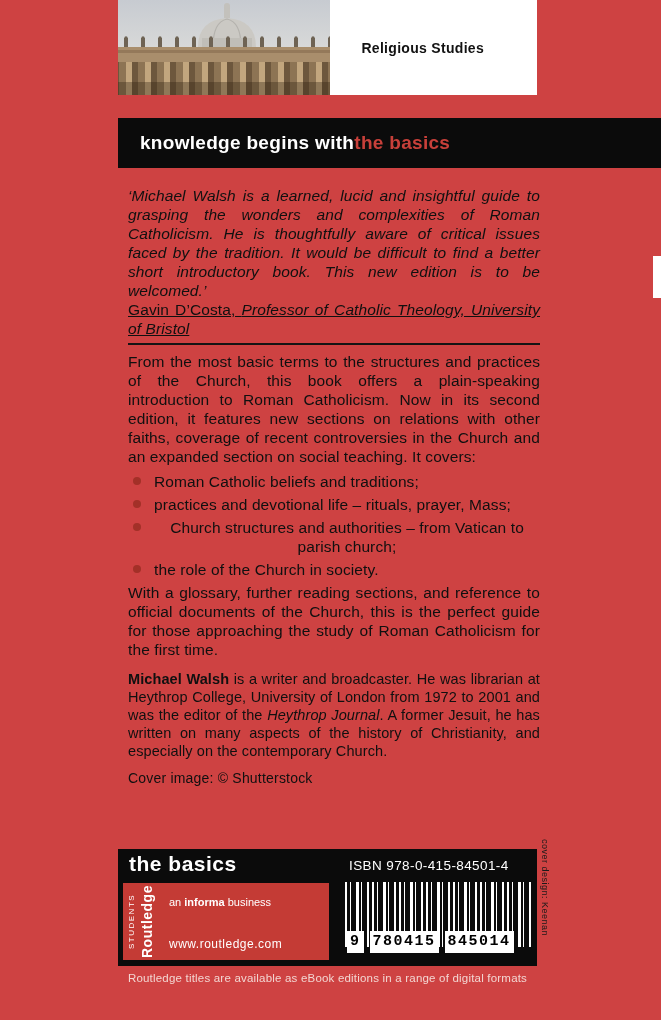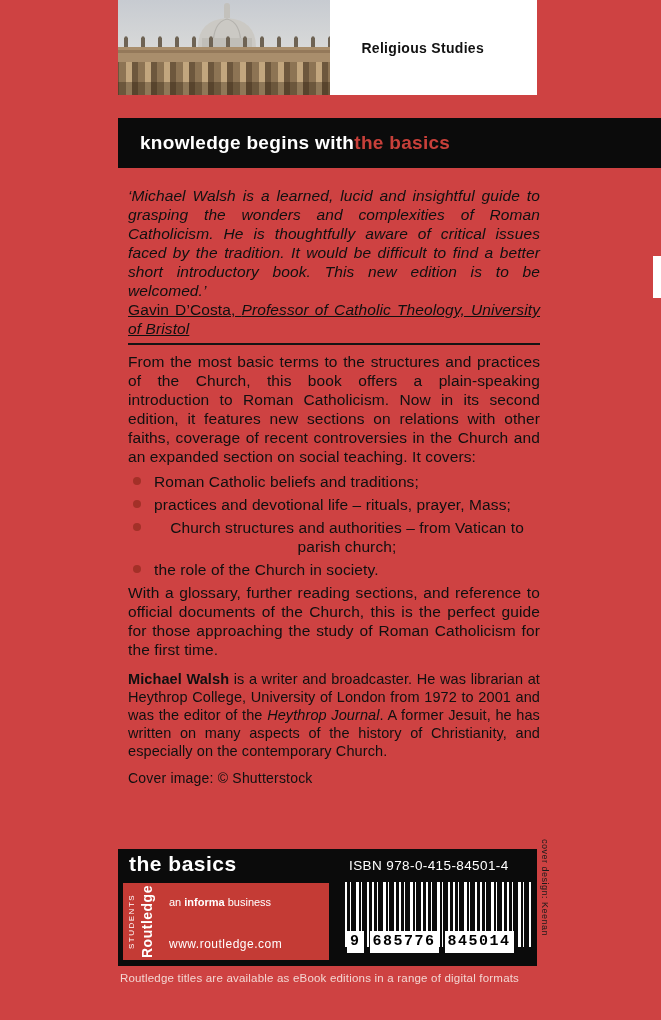--- a/index.html
+++ b/index.html
@@ -110,21 +110,21 @@
     height:22px; line-height:22px; padding:0 3px; letter-spacing:1.5px;
   }
 
   .cover-design-credit {
     position:absolute; left:540px; top:839px;
     writing-mode:vertical-rl;
     font-size:9px; color:#1a1a1a; letter-spacing:.5px;
   }
 
   .ebook-note {
-    position:absolute; left:110px; top:972px; width:419px;
+    position:absolute; left:118px; top:972px; width:419px;
     text-align:center; color:#f3d6d2; font-size:11.5px; letter-spacing:.2px;
   }
 
   .edge-notch {
     position:absolute; right:0; top:256px; width:8px; height:42px; background:#ffffff;
   }
 </style>
 </head>
 <body>
 
@@ -218,21 +218,21 @@
         <div class="website">www.routledge.com</div>
       </div>
     </div>
 
     <div class="isbn-label">ISBN 978-0-415-84501-4</div>
 
     <div class="barcode">
       <div class="bars"></div>
       <div class="digits-row">
         <span class="digit-chip">9</span>
-        <span class="digit-chip">685776</span>
+        <span class="digit-chip">780415</span>
         <span class="digit-chip">845014</span>
       </div>
     </div>
   </div>
 
   <div class="cover-design-credit">cover design: Keenan</div>
 
   <div class="ebook-note">Routledge titles are available as eBook editions in a range of digital formats</div>
 
   <div class="edge-notch"></div>

